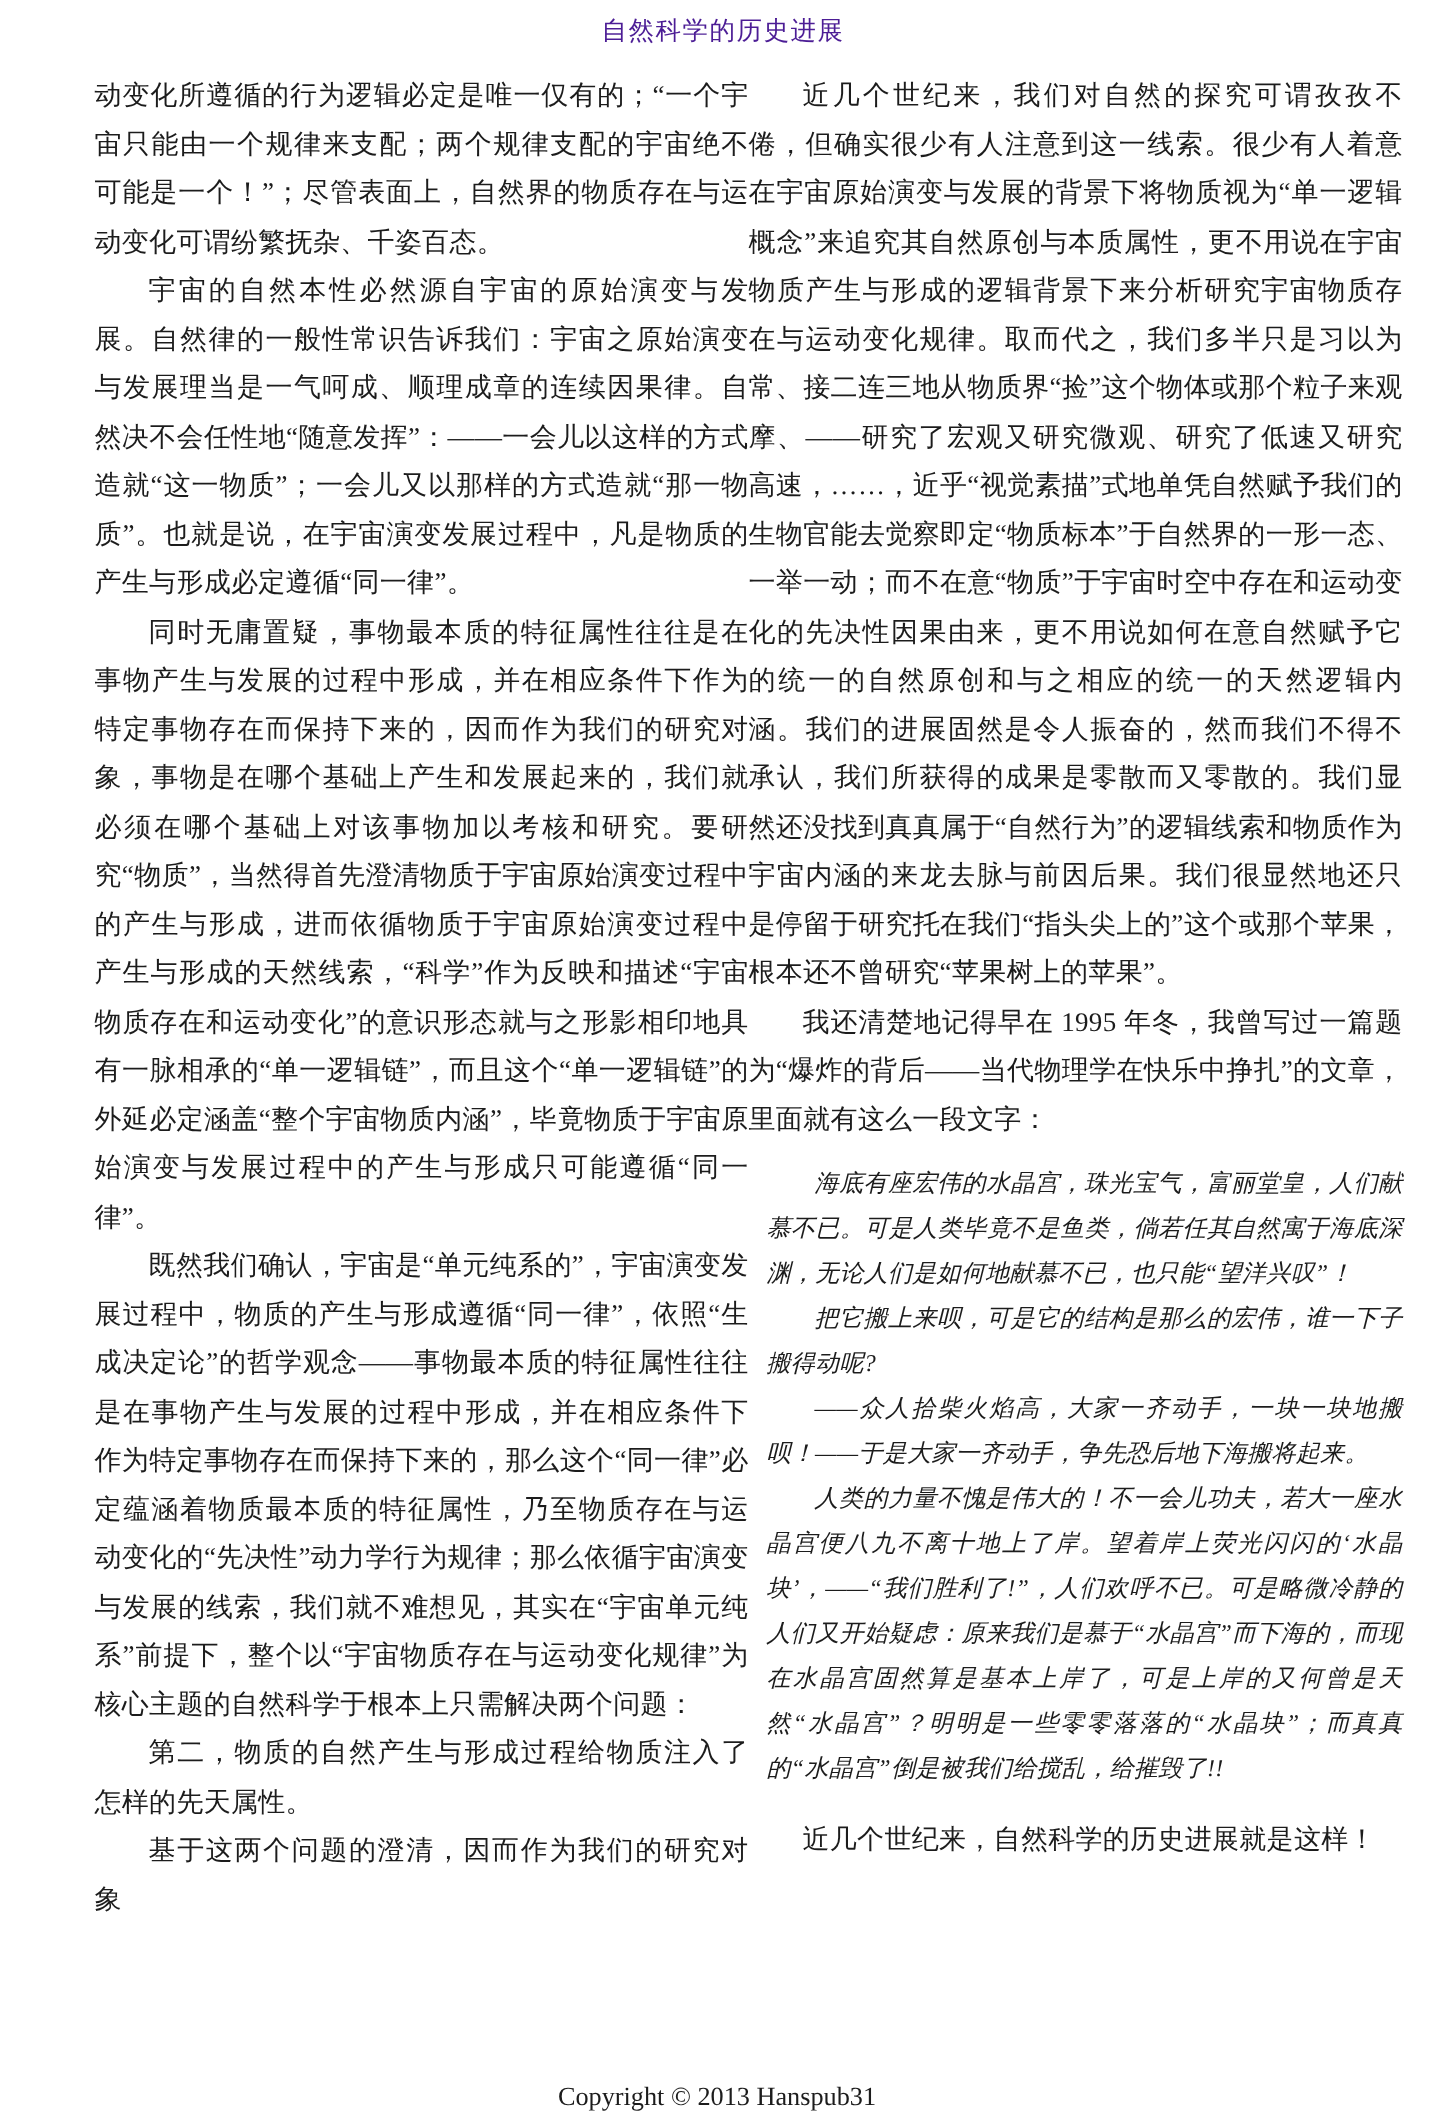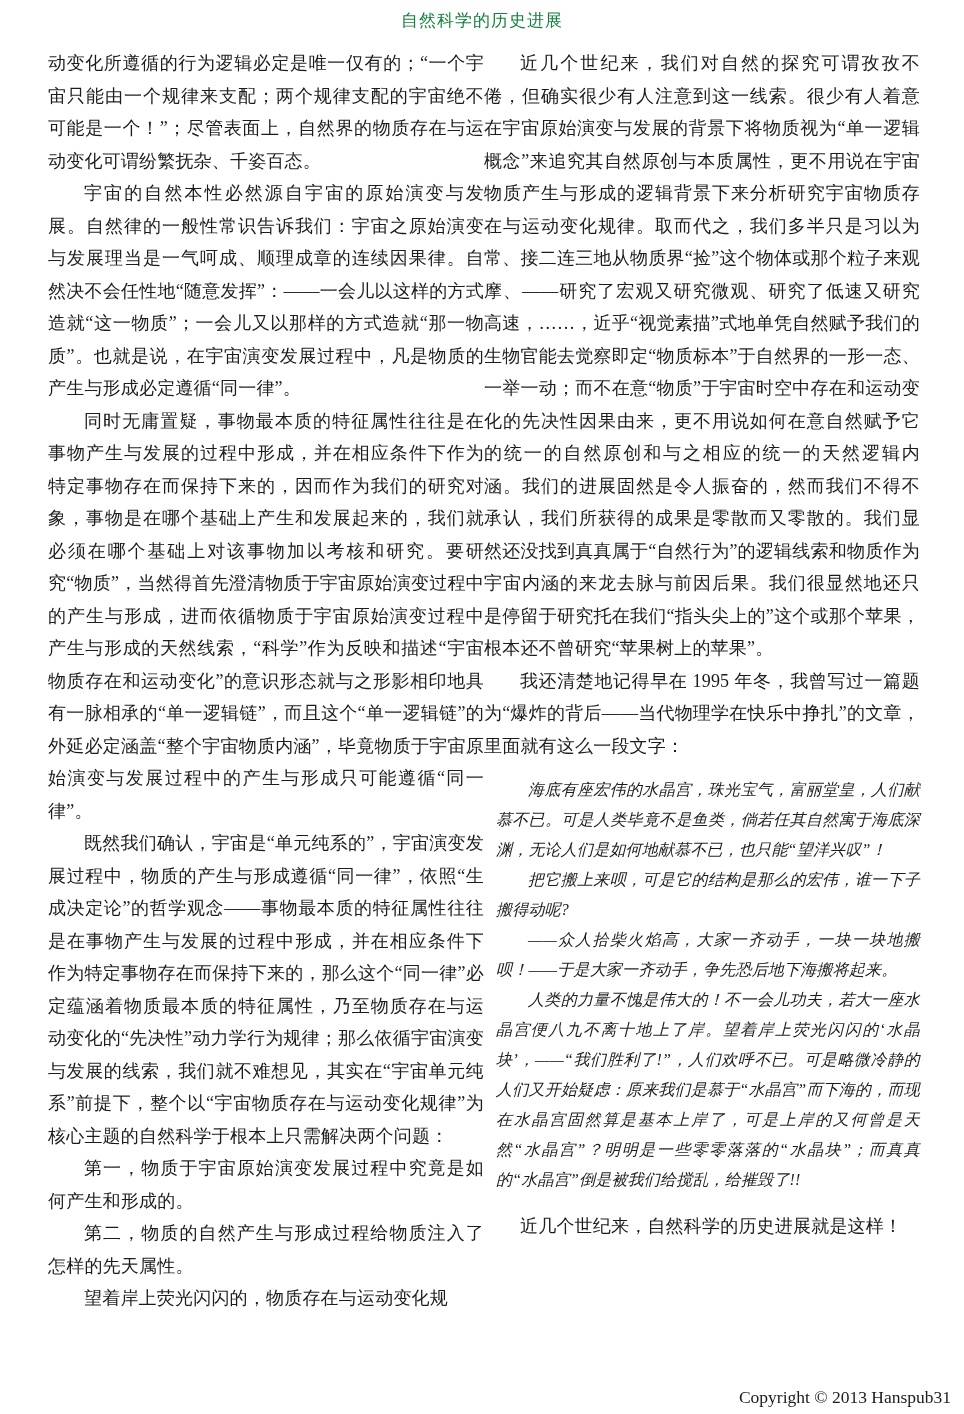--- a/index.html
+++ b/index.html
@@ -11,25 +11,25 @@
     font-family:"Liberation Serif","DejaVu Serif",serif;
     color:#1c1c1c;
     overflow:hidden;
     box-sizing:border-box;
   }
   .page-header{
     text-align:center;
     padding-top:9px;
     font-size:17px;
     letter-spacing:1px;
-    color:#15803d;
+    color:#4c1d95;
   }
   .columns{
     display:flex;
-    justify-content:center;
+    justify-content:flex-end;
     padding:0 29px 0 33px;
     margin-top:15px;
   }
   .col{
     width:436px;
     text-align:justify;
     font-size:18px;
     line-height:32.5px;
     letter-spacing:0.2px;
   }
@@ -47,21 +47,21 @@
   .quote-block p{
     margin:0;
     text-indent:2em;
   }
   .closing{ margin-top:15px !important; }
   .page-footer{
     position:absolute;
     left:0;right:0;bottom:0;
     padding:0 13px 6px 5px;
     display:flex;
-    justify-content:flex-end;
+    justify-content:center;
     align-items:flex-end;
     font-size:17.5px;
     color:#1c1c1c;
   }
 </style>
 </head>
 <body>
 
 <div class="page">
 
@@ -69,23 +69,22 @@
     <span>自然科学的历史进展</span>
   </div>
 
   <div class="columns">
 
     <div class="col">
       <p class="no-indent">动变化所遵循的行为逻辑必定是唯一仅有的；“一个宇宙只能由一个规律来支配；两个规律支配的宇宙绝不可能是一个！”；尽管表面上，自然界的物质存在与运动变化可谓纷繁抚杂、千姿百态。</p>
       <p>宇宙的自然本性必然源自宇宙的原始演变与发展。自然律的一般性常识告诉我们：宇宙之原始演变与发展理当是一气呵成、顺理成章的连续因果律。自然决不会任性地“随意发挥”：——一会儿以这样的方式造就“这一物质”；一会儿又以那样的方式造就“那一物质”。也就是说，在宇宙演变发展过程中，凡是物质的产生与形成必定遵循“同一律”。</p>
       <p>同时无庸置疑，事物最本质的特征属性往往是在事物产生与发展的过程中形成，并在相应条件下作为特定事物存在而保持下来的，因而作为我们的研究对象，事物是在哪个基础上产生和发展起来的，我们就必须在哪个基础上对该事物加以考核和研究。要研究“物质”，当然得首先澄清物质于宇宙原始演变过程中的产生与形成，进而依循物质于宇宙原始演变过程中产生与形成的天然线索，“科学”作为反映和描述“宇宙物质存在和运动变化”的意识形态就与之形影相印地具有一脉相承的“单一逻辑链”，而且这个“单一逻辑链”的外延必定涵盖“整个宇宙物质内涵”，毕竟物质于宇宙原始演变与发展过程中的产生与形成只可能遵循“同一律”。</p>
       <p>既然我们确认，宇宙是“单元纯系的”，宇宙演变发展过程中，物质的产生与形成遵循“同一律”，依照“生成决定论”的哲学观念——事物最本质的特征属性往往是在事物产生与发展的过程中形成，并在相应条件下作为特定事物存在而保持下来的，那么这个“同一律”必定蕴涵着物质最本质的特征属性，乃至物质存在与运动变化的“先决性”动力学行为规律；那么依循宇宙演变与发展的线索，我们就不难想见，其实在“宇宙单元纯系”前提下，整个以“宇宙物质存在与运动变化规律”为核心主题的自然科学于根本上只需解决两个问题：</p>
-      <p>第一，物质于宇宙原始演变发展过程中究竟是如何产生和形成的。</p>
       <p>第二，物质的自然产生与形成过程给物质注入了怎样的先天属性。</p>
-      <p>望着岸上荧光闪闪的，物质存在与运动变化规</p>
+      <p>基于这两个问题的澄清，因而作为我们的研究对象</p>
     </div>
 
     <div class="col">
       <p>近几个世纪来，我们对自然的探究可谓孜孜不倦，但确实很少有人注意到这一线索。很少有人着意在宇宙原始演变与发展的背景下将物质视为“单一逻辑概念”来追究其自然原创与本质属性，更不用说在宇宙物质产生与形成的逻辑背景下来分析研究宇宙物质存在与运动变化规律。取而代之，我们多半只是习以为常、接二连三地从物质界“捡”这个物体或那个粒子来观摩、——研究了宏观又研究微观、研究了低速又研究高速，……，近乎“视觉素描”式地单凭自然赋予我们的生物官能去觉察即定“物质标本”于自然界的一形一态、一举一动；而不在意“物质”于宇宙时空中存在和运动变化的先决性因果由来，更不用说如何在意自然赋予它的统一的自然原创和与之相应的统一的天然逻辑内涵。我们的进展固然是令人振奋的，然而我们不得不承认，我们所获得的成果是零散而又零散的。我们显然还没找到真真属于“自然行为”的逻辑线索和物质作为宇宙内涵的来龙去脉与前因后果。我们很显然地还只是停留于研究托在我们“指头尖上的”这个或那个苹果，根本还不曾研究“苹果树上的苹果”。</p>
       <p>我还清楚地记得早在 1995 年冬，我曾写过一篇题为“爆炸的背后——当代物理学在快乐中挣扎”的文章，里面就有这么一段文字：</p>
 
       <div class="quote-block">
         <p>海底有座宏伟的水晶宫，珠光宝气，富丽堂皇，人们献慕不已。可是人类毕竟不是鱼类，倘若任其自然寓于海底深渊，无论人们是如何地献慕不已，也只能“望洋兴叹”！</p>
         <p>把它搬上来呗，可是它的结构是那么的宏伟，谁一下子搬得动呢?</p>
         <p>——众人拾柴火焰高，大家一齐动手，一块一块地搬呗！——于是大家一齐动手，争先恐后地下海搬将起来。</p>

